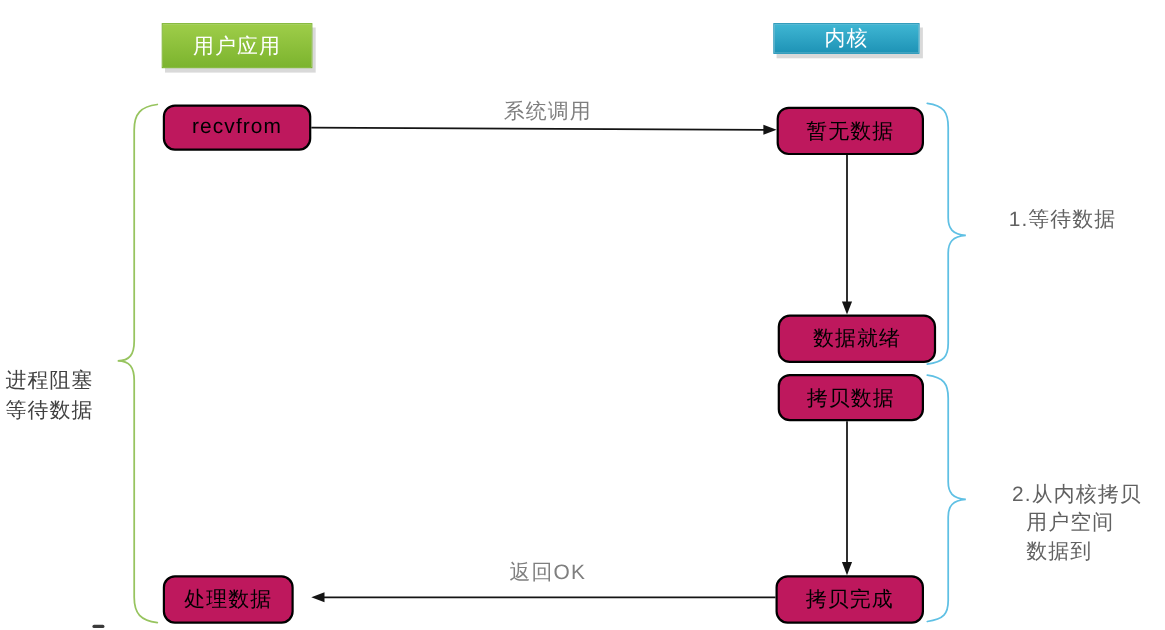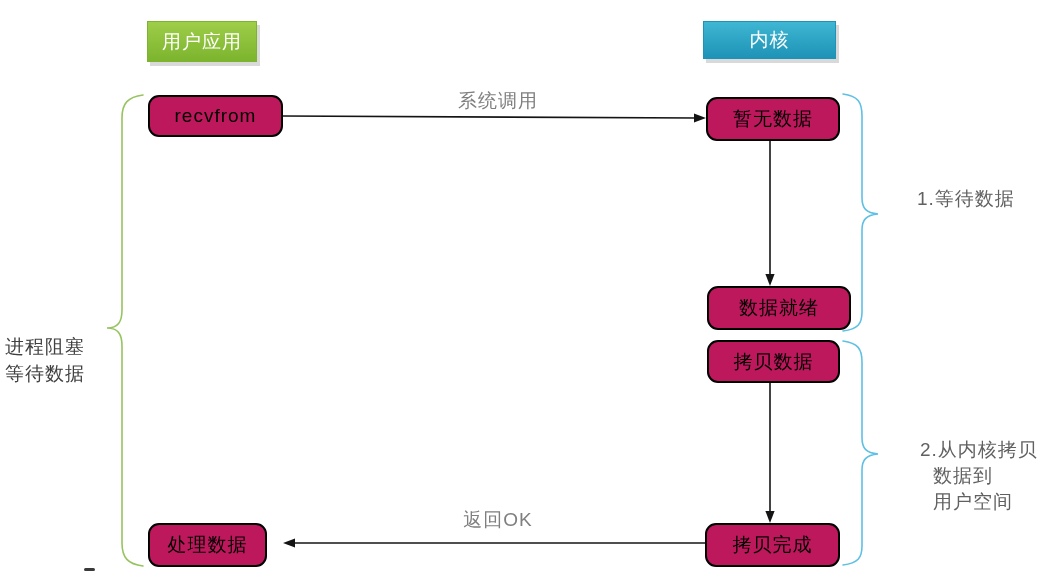--- a/index.html
+++ b/index.html
@@ -56,41 +56,41 @@
     <line class="flowline" x1="705" y1="543" x2="292" y2="543"></line>
     <polygon class="arrowhead" points="283,543 295,538.4 295,547.6"></polygon>
 
     <path class="brace brace-green" d="M 143,95 C 128,97 122,103 122,118 L 122,310 C 122,322 118,328 107,328 C 118,328 122,334 122,346 L 122,543 C 122,558 128,564 143,566"></path>
 
     <path class="brace brace-blue" d="M 843,94 C 858,96 862,102 862,116 L 862,198 C 862,208 866,213 878,214 C 866,215 862,220 862,230 L 862,312 C 862,324 858,329 843,331"></path>
 
     <path class="brace brace-blue" d="M 843,341 C 858,343 862,349 862,362 L 862,438 C 862,448 866,453 878,454 C 866,455 862,460 862,470 L 862,546 C 862,558 858,563 843,565"></path>
   </svg>
 
-  <div class="hdr hdr-green" style="left:147px;top:21px;width:110px;height:41px;">用户应用</div>
-  <div class="hdr hdr-blue" style="left:703px;top:21px;width:133px;height:38px;">内核</div>
+  <div class="hdr hdr-green" style="left:147px;top:21px;width:137px;height:41px;">用户应用</div>
+  <div class="hdr hdr-blue" style="left:703px;top:21px;width:133px;height:28px;">内核</div>
 
   <div class="node" style="left:148px;top:95px;width:135px;height:42px;">recvfrom</div>
   <div class="node" style="left:706px;top:97px;width:134px;height:44px;">暂无数据</div>
   <div class="node" style="left:707px;top:286px;width:144px;height:44px;">数据就绪</div>
   <div class="node" style="left:707px;top:340px;width:133px;height:43px;">拷贝数据</div>
   <div class="node" style="left:705px;top:523px;width:135px;height:44px;">拷贝完成</div>
   <div class="node" style="left:148px;top:523px;width:119px;height:44px;">处理数据</div>
 
   <div class="edge-label" style="left:423px;top:88px;">系统调用</div>
   <div class="edge-label" style="left:423px;top:507px;">返回OK</div>
 
   <div class="left-label">
     <div>进程阻塞</div>
     <div>等待数据</div>
   </div>
 
   <div class="annotation" style="left:917px;top:186px;">1.等待数据</div>
 
   <div class="annotation" style="left:920px;top:437px;line-height:26px;">
     <div>2.从内核拷贝</div>
+    <div style="padding-left:13px;">用户空间</div>
     <div style="padding-left:13px;">数据到</div>
-    <div style="padding-left:13px;">用户空间</div>
   </div>
 
   <div class="stray"></div>
 
 </div>
 
 </body></html>

